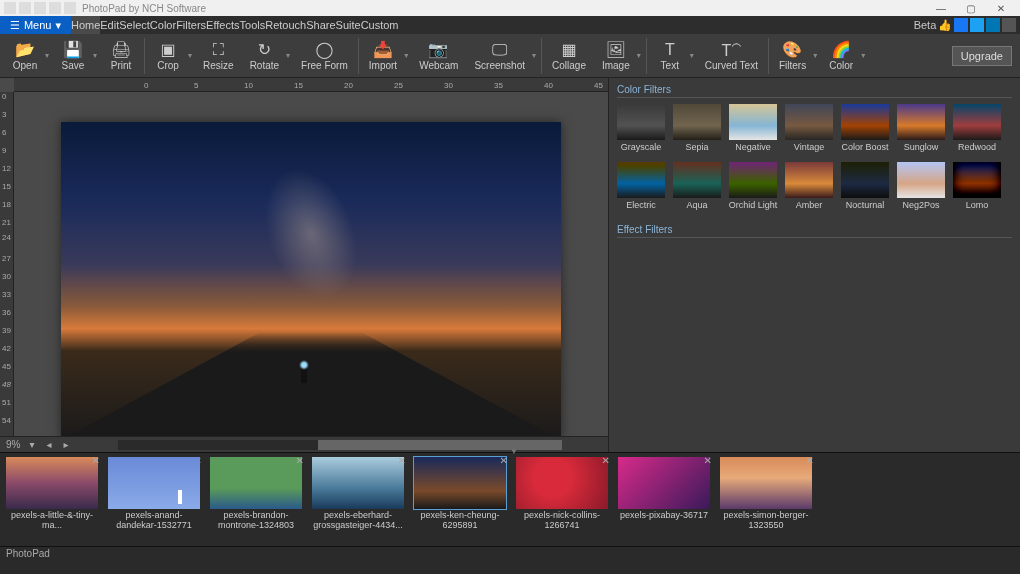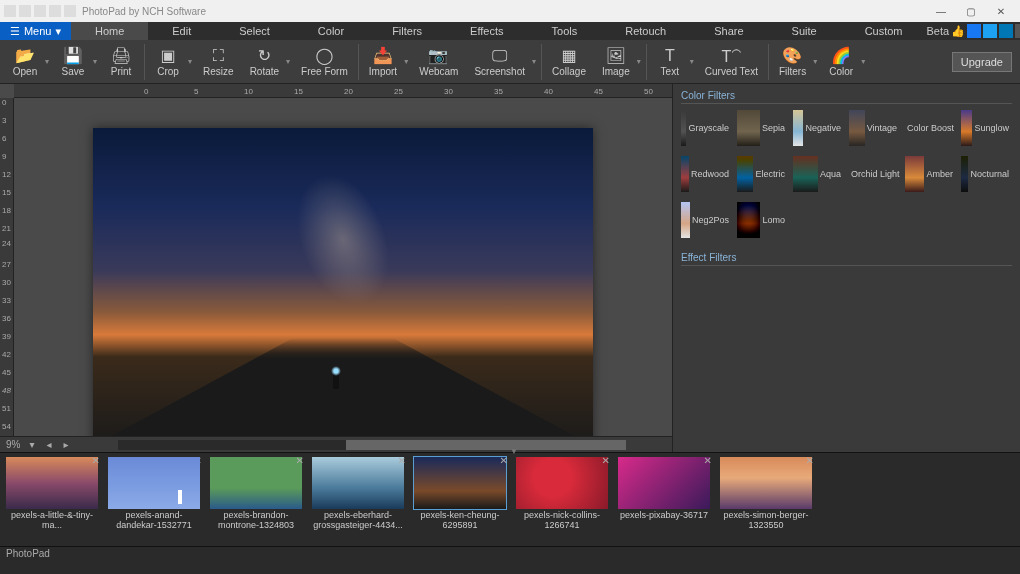--- a/index.html
+++ b/index.html
@@ -1,25 +1,25 @@
 <!DOCTYPE html>
 <html><head>
 <meta charset="utf-8">
 <style>
 * { margin: 0; padding: 0; box-sizing: border-box; font-family: "Segoe UI", Tahoma, sans-serif; }
 body { background: #3a3a3a; color: #c8c8c8; font-size: 11px; width: 1020px; height: 574px; overflow: hidden; display: flex; flex-direction: column; }
-.titlebar { height: 22px; background: #f0f0f0; display: flex; align-items: center; padding: 0 4px; color: #888; font-size: 10px; }
+.titlebar { height: 16px; background: #f0f0f0; display: flex; align-items: center; padding: 0 4px; color: #888; font-size: 10px; }
 .titlebar .tb-icons { display: flex; gap: 3px; margin-right: 6px; }
 .titlebar .tb-icon { width: 12px; height: 12px; background: #ddd; }
 .titlebar .title { flex: 1; }
 .titlebar .win-btns { display: flex; gap: 0; }
 .titlebar .win-btn { width: 30px; height: 16px; display: flex; align-items: center; justify-content: center; color: #555; font-size: 10px; }
 .menubar { height: 18px; background: #2d2d2d; display: flex; align-items: stretch; font-size: 11px; }
 .menubar .menu-btn { background: #0a5fc4; color: #fff; padding: 2px 10px; display: flex; align-items: center; gap: 4px; }
-.menubar .menu-item { padding: 2px 24px; color: #ccc; display: flex; align-items: center; cursor: pointer; }
+.menubar .menu-item { padding: 2px 0; color: #ccc; display: flex; align-items: center; cursor: pointer; }
 .menubar .menu-item.active { background: #4a4a4a; }
 .menubar .right { margin-left: auto; display: flex; align-items: center; gap: 2px; padding-right: 4px; }
 .menubar .social { width: 14px; height: 14px; background: #1877f2; }
 .menubar .social.tw { background: #1da1f2; }
 .menubar .social.li { background: #0077b5; }
 .menubar .social.pl { background: #555; }
 .toolbar { height: 44px; background: #3d3d3d; border-bottom: 1px solid #222; display: flex; align-items: center; padding: 0 4px; }
 .toolbar .tool { display: flex; flex-direction: column; align-items: center; justify-content: center; padding: 2px 8px; color: #ccc; font-size: 10px; gap: 1px; min-width: 42px; cursor: pointer; }
 .toolbar .tool .ico { width: 20px; height: 18px; display: flex; align-items: center; justify-content: center; font-size: 16px; }
 .toolbar .sep { width: 1px; height: 36px; background: #555; margin: 0 2px; }
@@ -35,24 +35,24 @@
 .canvas { flex: 1; background: #4a4a4a; position: relative; display: flex; align-items: flex-start; justify-content: center; padding-top: 30px; overflow: hidden; }
 .image-main { width: 500px; height: 318px; background: linear-gradient(to bottom, #0a1a3a 0%, #1a2a5a 25%, #3a3a5a 45%, #8a5a3a 58%, #d87a3a 65%, #3a2a1a 72%, #1a1a1a 100%); position: relative; box-shadow: 0 0 10px rgba(0,0,0,0.5); }
 .image-main::before { content: ""; position: absolute; top: 10%; left: 35%; width: 30%; height: 50%; background: radial-gradient(ellipse 40% 60%, rgba(200,180,160,0.4), transparent 70%); transform: rotate(-20deg); }
 .image-main .road { position: absolute; bottom: 0; left: 0; right: 0; height: 34%; background: linear-gradient(to bottom, transparent, #1a1a1a 20%); clip-path: polygon(0 100%, 100% 100%, 60% 0, 40% 0); }
 .image-main .person { position: absolute; bottom: 18%; left: 48%; width: 6px; height: 16px; background: #111; }
 .image-main .light { position: absolute; bottom: 22%; left: 47.5%; width: 10px; height: 10px; background: radial-gradient(circle, #9df 30%, transparent 70%); border-radius: 50%; }
 .zoom-bar { height: 16px; background: #3a3a3a; border-top: 1px solid #222; display: flex; align-items: center; padding: 0 6px; gap: 6px; font-size: 10px; color: #aaa; }
 .zoom-bar .zoom-btn { cursor: pointer; padding: 0 3px; }
 .zoom-bar .scroll-track { flex: 1; height: 10px; background: #2a2a2a; margin: 0 40px; position: relative; }
 .zoom-bar .scroll-thumb { position: absolute; left: 45%; width: 55%; height: 100%; background: #666; }
-.side-panel { width: 348px; background: #3a3a3a; border-left: 1px solid #222; padding: 6px 8px; overflow-y: auto; }
+.side-panel { width: 412px; background: #3a3a3a; border-left: 1px solid #222; padding: 6px 8px; overflow-y: auto; }
 .side-panel .section-title { font-size: 10px; color: #8ab4d8; border-bottom: 1px solid #555; padding-bottom: 2px; margin-bottom: 6px; }
 .side-panel .filter-grid { display: flex; flex-wrap: wrap; gap: 10px 8px; margin-bottom: 14px; }
-.side-panel .filter-item { width: 48px; display: flex; flex-direction: row; align-items: center; gap: 2px; cursor: pointer; }
+.side-panel .filter-item { width: 48px; display: flex; flex-direction: column; align-items: center; gap: 2px; cursor: pointer; }
 .side-panel .filter-thumb { width: 48px; height: 36px; background: linear-gradient(to bottom, #2a3a6a, #7a4a2a 60%, #1a1a1a); position: relative; }
 .side-panel .filter-lbl { font-size: 9px; color: #ccc; text-align: center; white-space: nowrap; }
 .thumbs-bar { height: 94px; background: #2a2a2a; border-top: 1px solid #111; display: flex; align-items: flex-start; padding: 4px 6px; gap: 10px; position: relative; }
 .thumbs-bar::before { content: "▼"; position: absolute; top: -6px; left: 50%; font-size: 8px; color: #777; }
 .thumb-item { display: flex; flex-direction: column; align-items: center; gap: 2px; position: relative; cursor: pointer; }
 .thumb-item .close { position: absolute; top: -2px; right: -2px; font-size: 10px; color: #aaa; cursor: pointer; }
 .thumb-item .timg { width: 92px; height: 52px; background: #555; }
 .thumb-item .tlbl { font-size: 9px; color: #ccc; text-align: center; max-width: 92px; line-height: 1.1; }
 .thumb-item.active .timg { outline: 1px solid #5a9fd4; }
 .statusbar { height: 28px; background: #2a2a2a; color: #aaa; font-size: 10px; padding: 1px 6px; border-top: 1px solid #111; }

